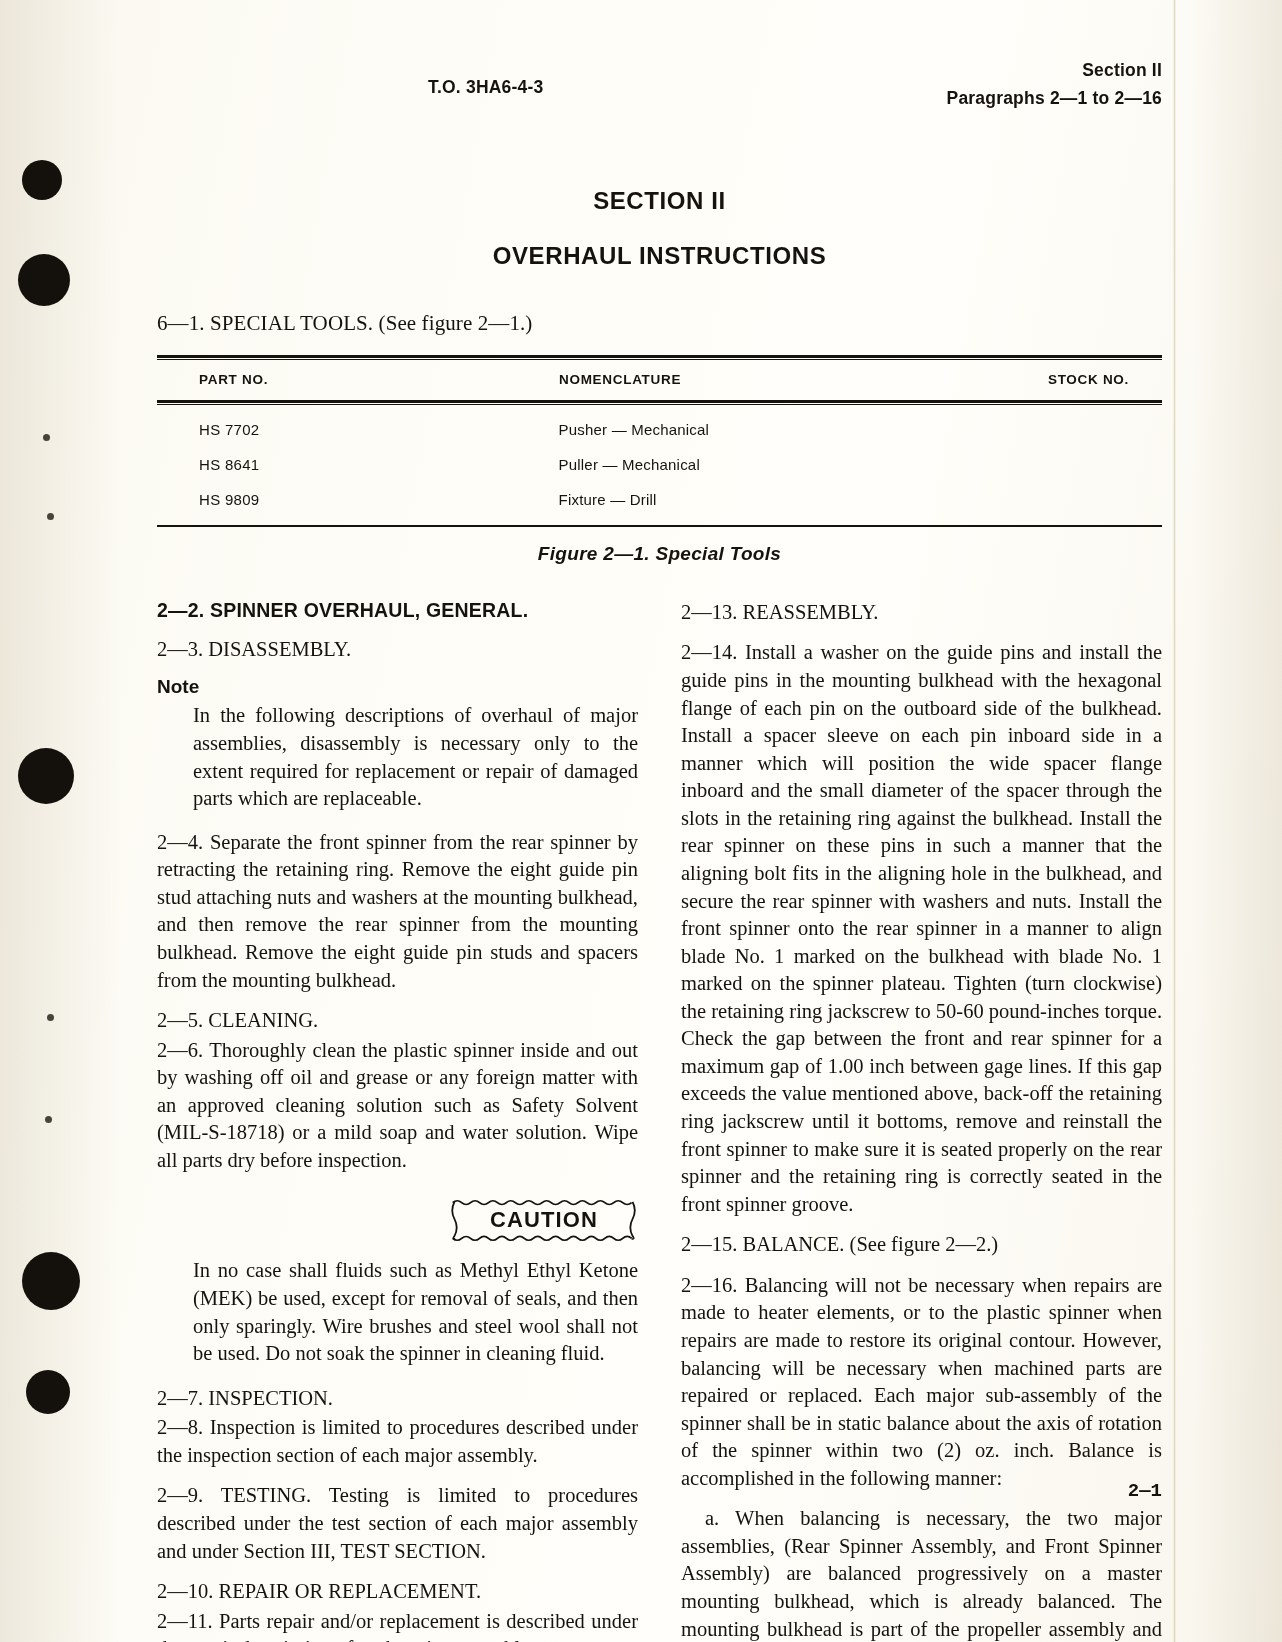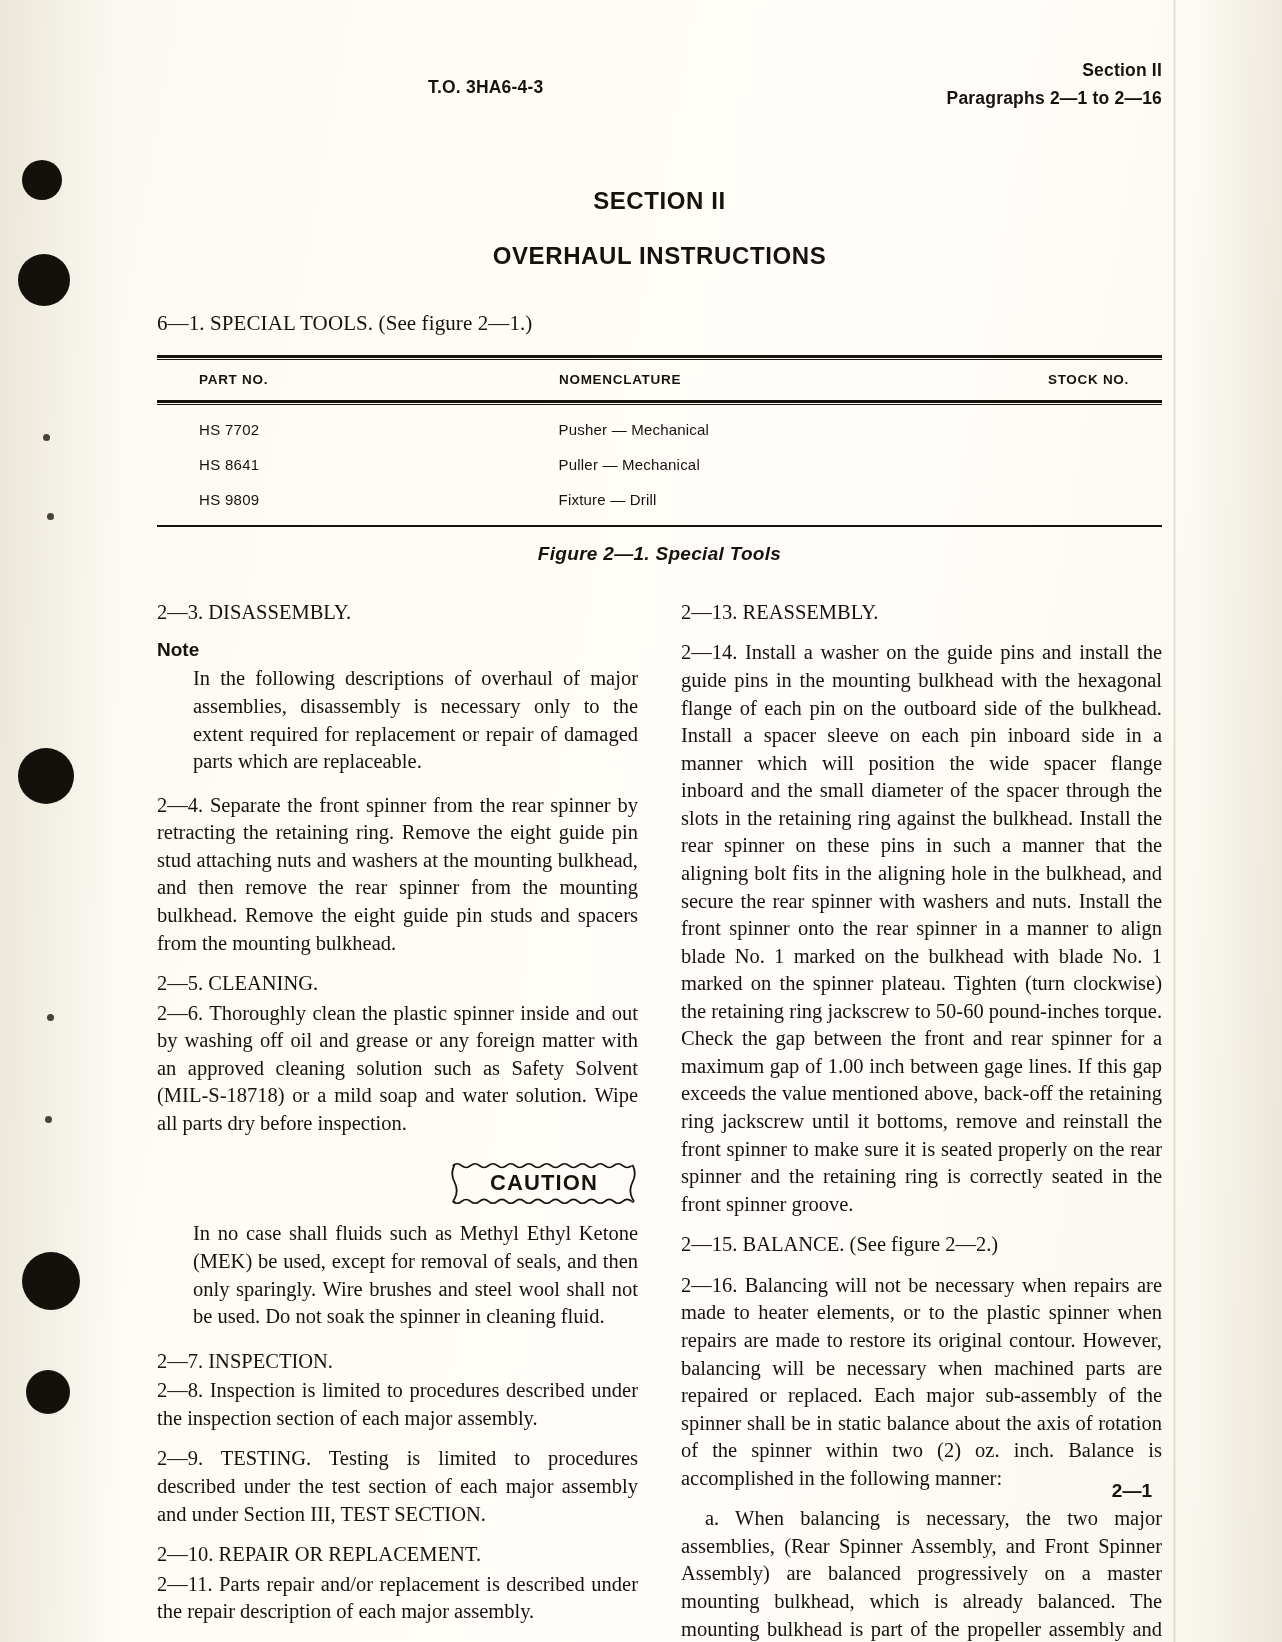--- a/index.html
+++ b/index.html
@@ -208,23 +208,23 @@
     font-size: 20.5px;
     line-height: 1.345;
     text-align: justify;
     margin: 0;
     text-indent: 24px;
   }
 
   
   .folio {
     position: absolute;
-    right: 10px;
+    right: 0;
     top: 1424px;
-    font-family: Liberation Sans, sans-serif;
+    font-family: Liberation Mono, monospace;
     font-weight: bold;
     font-size: 19px;
   }
 </style>
 </head>
 <body>
 
 <div id="page">
 
   <div class="edge-shade-l"></div>
@@ -289,20 +289,21 @@
       </table>
       <div class="rule-thin"></div>
     </div>
 
     <div class="fig-cap">Figure 2—1. Special Tools</div>
 
     <div class="cols">
 
       <div class="col">
 
+        <div class="hsans">2—2. SPINNER OVERHAUL, GENERAL.</div>
         <div class="para">2—3. DISASSEMBLY.</div>
 
         <div class="note-label">Note</div>
         <div class="note-body">In the following descriptions of overhaul of major assemblies, disassembly is necessary only to the extent required for replacement or repair of damaged parts which are replaceable.</div>
 
         <div class="para">2—4. Separate the front spinner from the rear spinner by retracting the retaining ring. Remove the eight guide pin stud attaching nuts and washers at the mounting bulkhead, and then remove the rear spinner from the mounting bulkhead. Remove the eight guide pin studs and spacers from the mounting bulkhead.</div>
 
         <div class="para" style="margin-bottom:2px;">2—5. CLEANING.</div>
         <div class="para">2—6. Thoroughly clean the plastic spinner inside and out by washing off oil and grease or any foreign matter with an approved cleaning solution such as Safety Solvent (MIL-S-18718) or a mild soap and water solution. Wipe all parts dry before inspection.</div>
 

